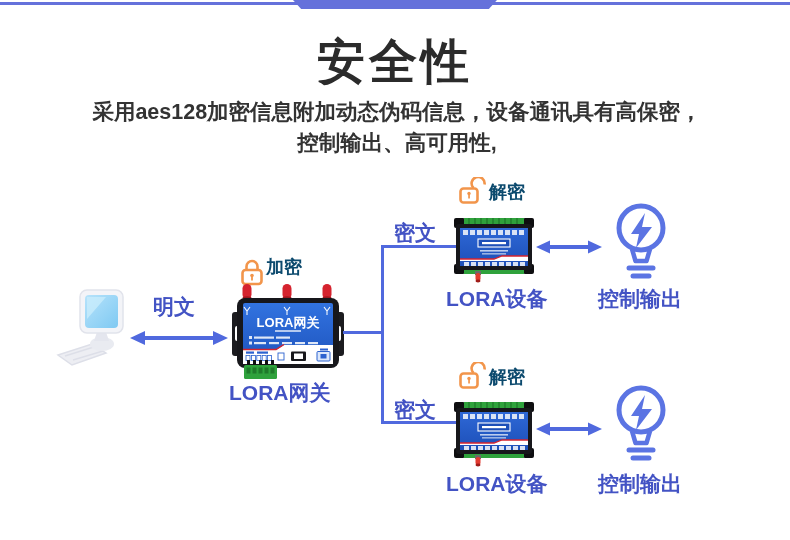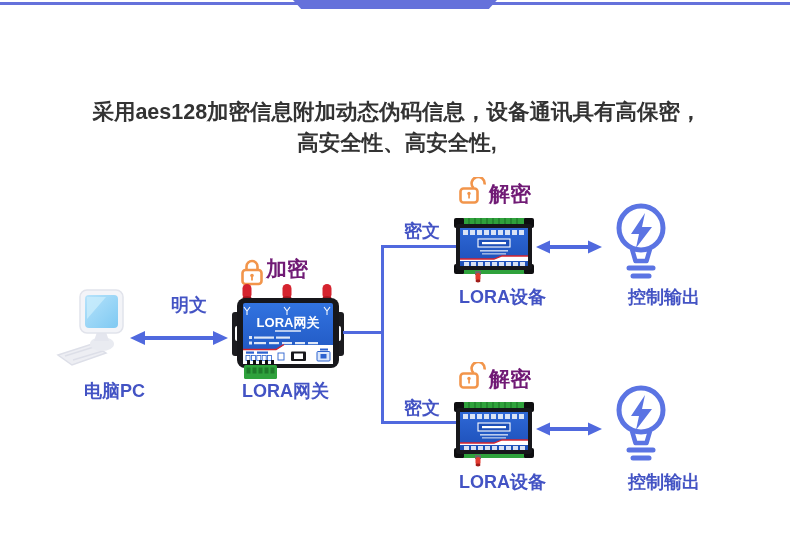--- a/index.html
+++ b/index.html
@@ -10,23 +10,23 @@
   }
   
   .bar-line { position:absolute; left:0; top:2px; width:100%; height:3px; background:#6571DB; }
   .bar-center { position:absolute; left:293px; top:0; width:204px; height:9px; background:#6571DB;
                 clip-path:polygon(0 0,100% 0,96% 100%,4% 100%); }
   .title { position:absolute; left:0; right:0; top:30px; text-align:center;
            font-size:48px; font-weight:900; color:#2B2B2B; letter-spacing:4px; }
   .subtitle { position:absolute; left:4px; right:0; top:97px; text-align:center;
               font-size:21.5px; font-weight:bold; color:#333333; line-height:31px; }
   
-  .lbl { position:absolute; font-size:18px; font-weight:bold; color:#4353C4;
-         text-align:right; white-space:nowrap; }
-  .lbl-orange { position:absolute; font-size:21px; font-weight:bold; color:#701a75; white-space:nowrap;font-family:Liberation Serif, serif; }
+  .lbl { position:absolute; font-size:21px; font-weight:bold; color:#4353C4;
+         text-align:left; white-space:nowrap; }
+  .lbl-orange { position:absolute; font-size:18px; font-weight:bold; color:#0c4a6e; white-space:nowrap;font-family:Liberation Serif, serif; }
   .line { position:absolute; background:#5069DE; }
   .abs { position:absolute; }
   
   .pc-icon        { left:52px;  top:283px; }
   .pc-label       { left:45px;  top:379px; width:100px; }
   .plain-label    { left:153px; top:293px; width:54px; }
   .arrow-plain    { left:128px; top:329px; }
   .lock-encrypt   { left:240px; top:257px; }
   .encrypt-label  { left:266px; top:255px; }
   .gateway-img    { left:228px; top:282px; }
@@ -52,42 +52,42 @@
   .outlbl-top     { left:598px; top:285px; width:102px; }
   .outlbl-bottom  { left:598px; top:470px; width:102px; }
 </style>
 </head>
 <body>
 
 <div class="canvas">
 
   <div class="bar-line"></div>
   <div class="bar-center"></div>
+  <div class="title">安全性</div>
   <div class="subtitle">
     <div>采用aes128加密信息附加动态伪码信息，设备通讯具有高保密，</div>
-    <div>高安全性、高安全性,</div>
+    <div>控制输出、高可用性,</div>
   </div>
 
   <svg class="abs pc-icon" width="78" height="88" viewBox="0 0 78 88">
     <defs>
       <linearGradient id="scr" x1="0" y1="0" x2="1" y2="1">
         <stop offset="0" stop-color="#B6E3FB"></stop>
           <stop offset="1" stop-color="#7FC9F2"></stop>
       </linearGradient>
     </defs>
     <polygon points="6,72 40,61 54,70 20,82" fill="#EDEEF3" stroke="#DDDFE8" stroke-width="1.5"></polygon>
     <polyline points="13,73 45,63" stroke="#DDDFE8" stroke-width="1.5" fill="none"></polyline>
     <polyline points="21,77 51,68" stroke="#DDDFE8" stroke-width="1.5" fill="none"></polyline>
     <ellipse cx="50" cy="61" rx="12" ry="7" fill="#E9EBF1"></ellipse>
     <path d="M45 49 h9 l3 9 h-15 z" fill="#E4E6EE"></path>
     <rect x="28" y="7" width="43" height="43" rx="7" fill="#F3F4F8" stroke="#E1E3EB" stroke-width="1.5"></rect>
     <rect x="33" y="12" width="33" height="33" rx="4" fill="url(#scr)"></rect>
     <polygon points="35,14 54,14 35,36" fill="#CBEDFC" opacity="0.75"></polygon>
   </svg>
-  <div class="lbl pc-label">电脑PC</div>
 
   <div class="lbl plain-label">明文</div>
   <svg class="abs arrow-plain" width="102" height="18" viewBox="0 0 102 18">
     <line x1="13" y1="9" x2="89" y2="9" stroke="#5069DE" stroke-width="4"></line>
     <polygon points="2,9 17,2 17,16" fill="#5069DE"></polygon>
     <polygon points="100,9 85,2 85,16" fill="#5069DE"></polygon>
   </svg>
 
   <svg class="abs lock-encrypt" width="24" height="29" viewBox="0 0 24 29">
     <path d="M6.5 13 V9.5 a5.5 5.5 0 0 1 11 0 V13" fill="none" stroke="#F2954B" stroke-width="2.6"></path>

